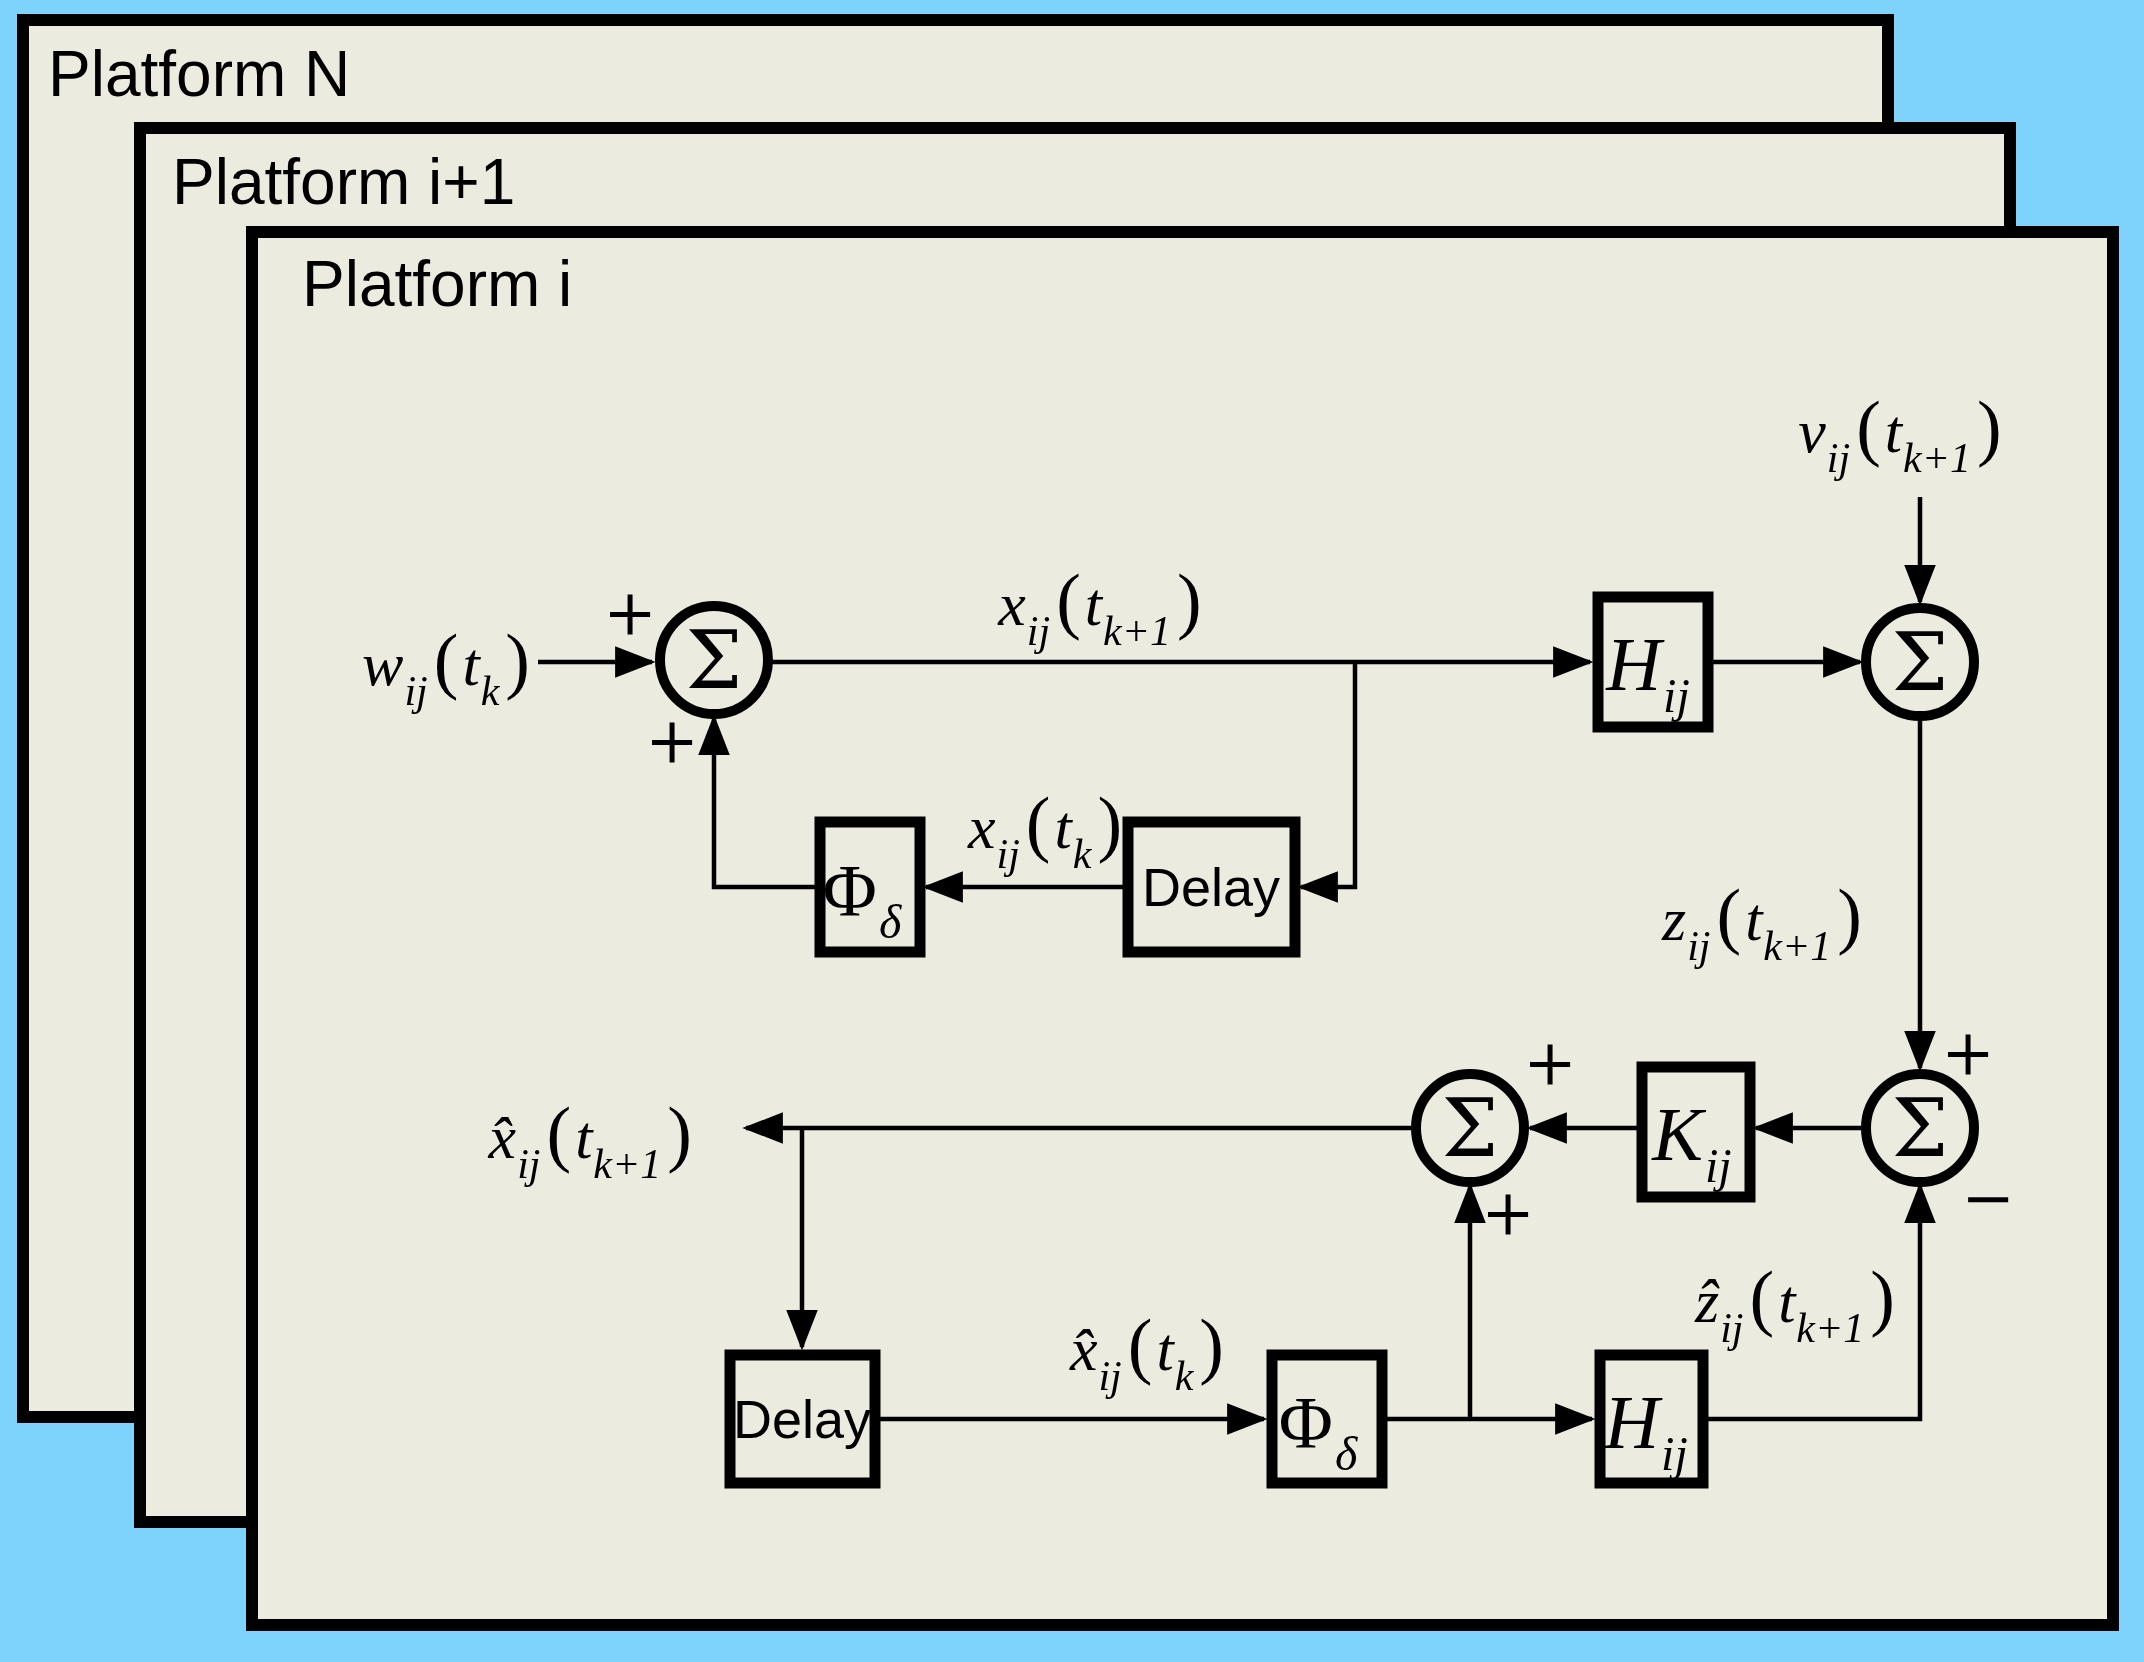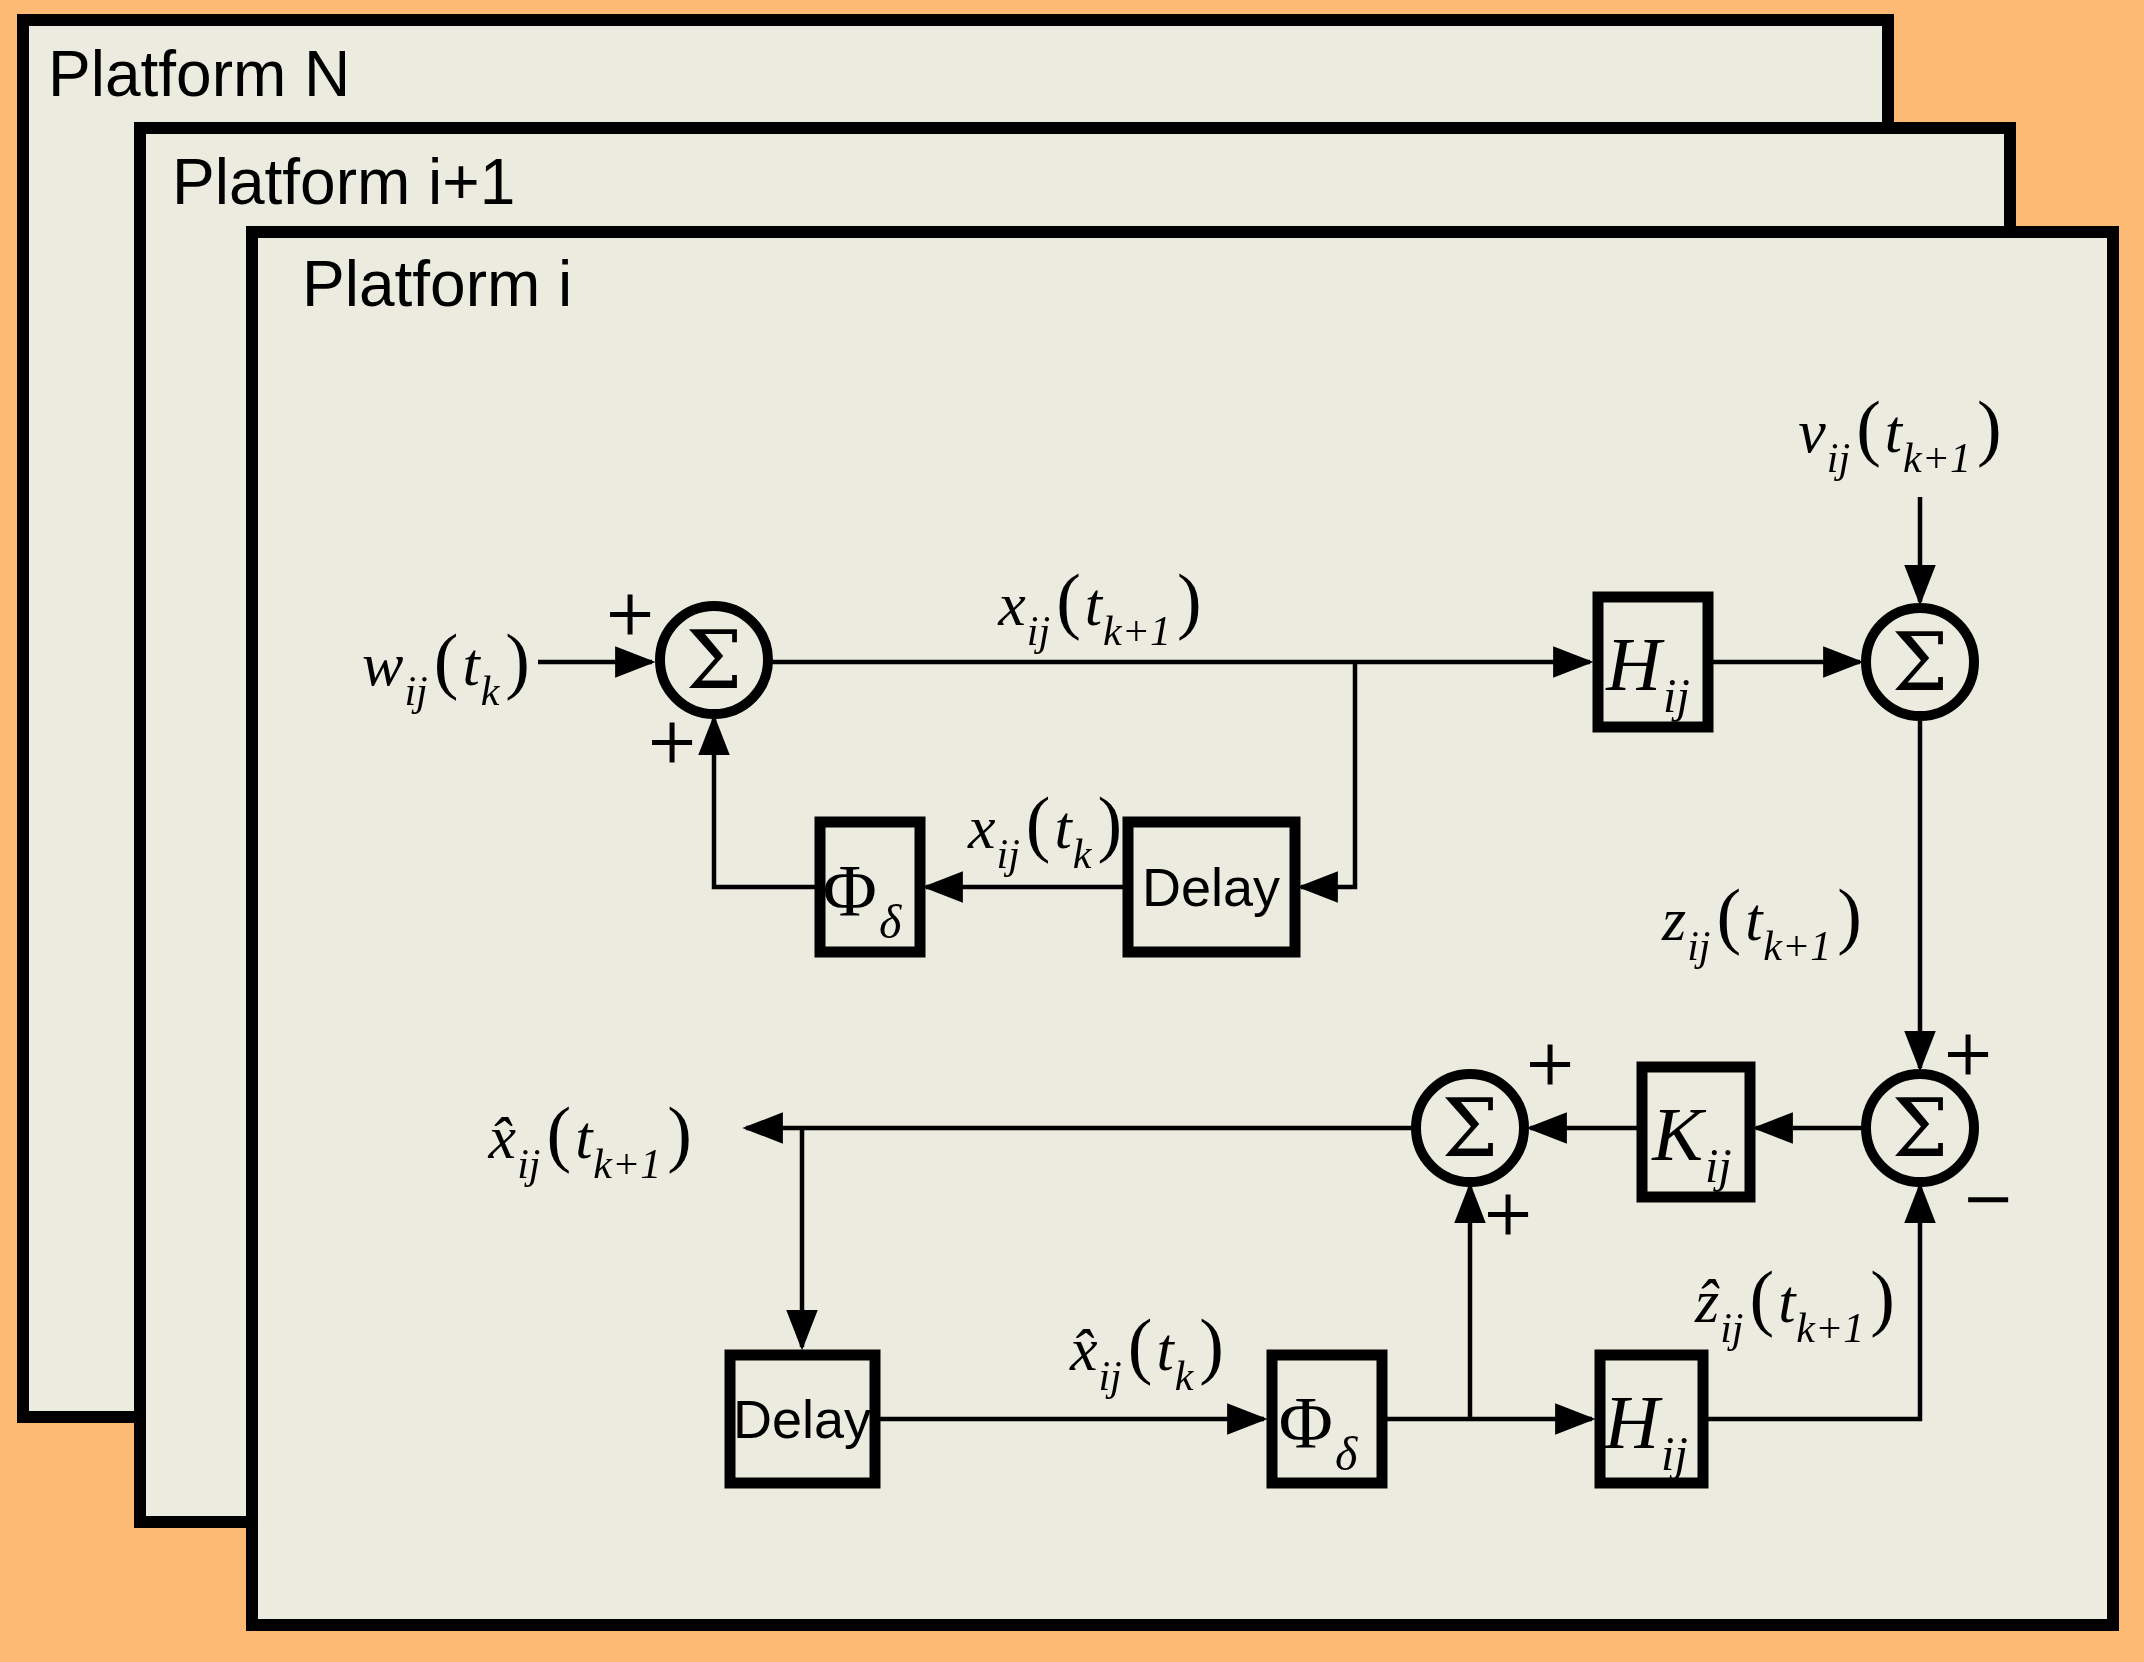--- a/index.html
+++ b/index.html
@@ -1,16 +1,16 @@
 <!DOCTYPE html>
 <html><head>
 <meta charset="utf-8">
 <style>
   html,body{margin:0;padding:0;background:#ffffff;}
-  .stage{position:relative;width:2144px;height:1662px;background:#fdba74;overflow:hidden;}
+  .stage{position:relative;width:2144px;height:1662px;background:#7dd3fc;overflow:hidden;}
   svg{display:block;}
   text{fill:#000000;}
   .title{font:64px "Liberation Sans",sans-serif;}
   .delay{font:54px "Liberation Sans",sans-serif;}
   .sum{font:80px "DejaVu Serif",serif;}
   .sign{font:64px "DejaVu Serif",serif;}
   .msym{font:italic 62px "Liberation Serif",serif;}
   .msub{font:italic 42px "Liberation Serif",serif;}
   .mpar{font:400 74px "Liberation Serif",serif;}
   .bsym{font:italic 76px "Liberation Serif",serif;}

